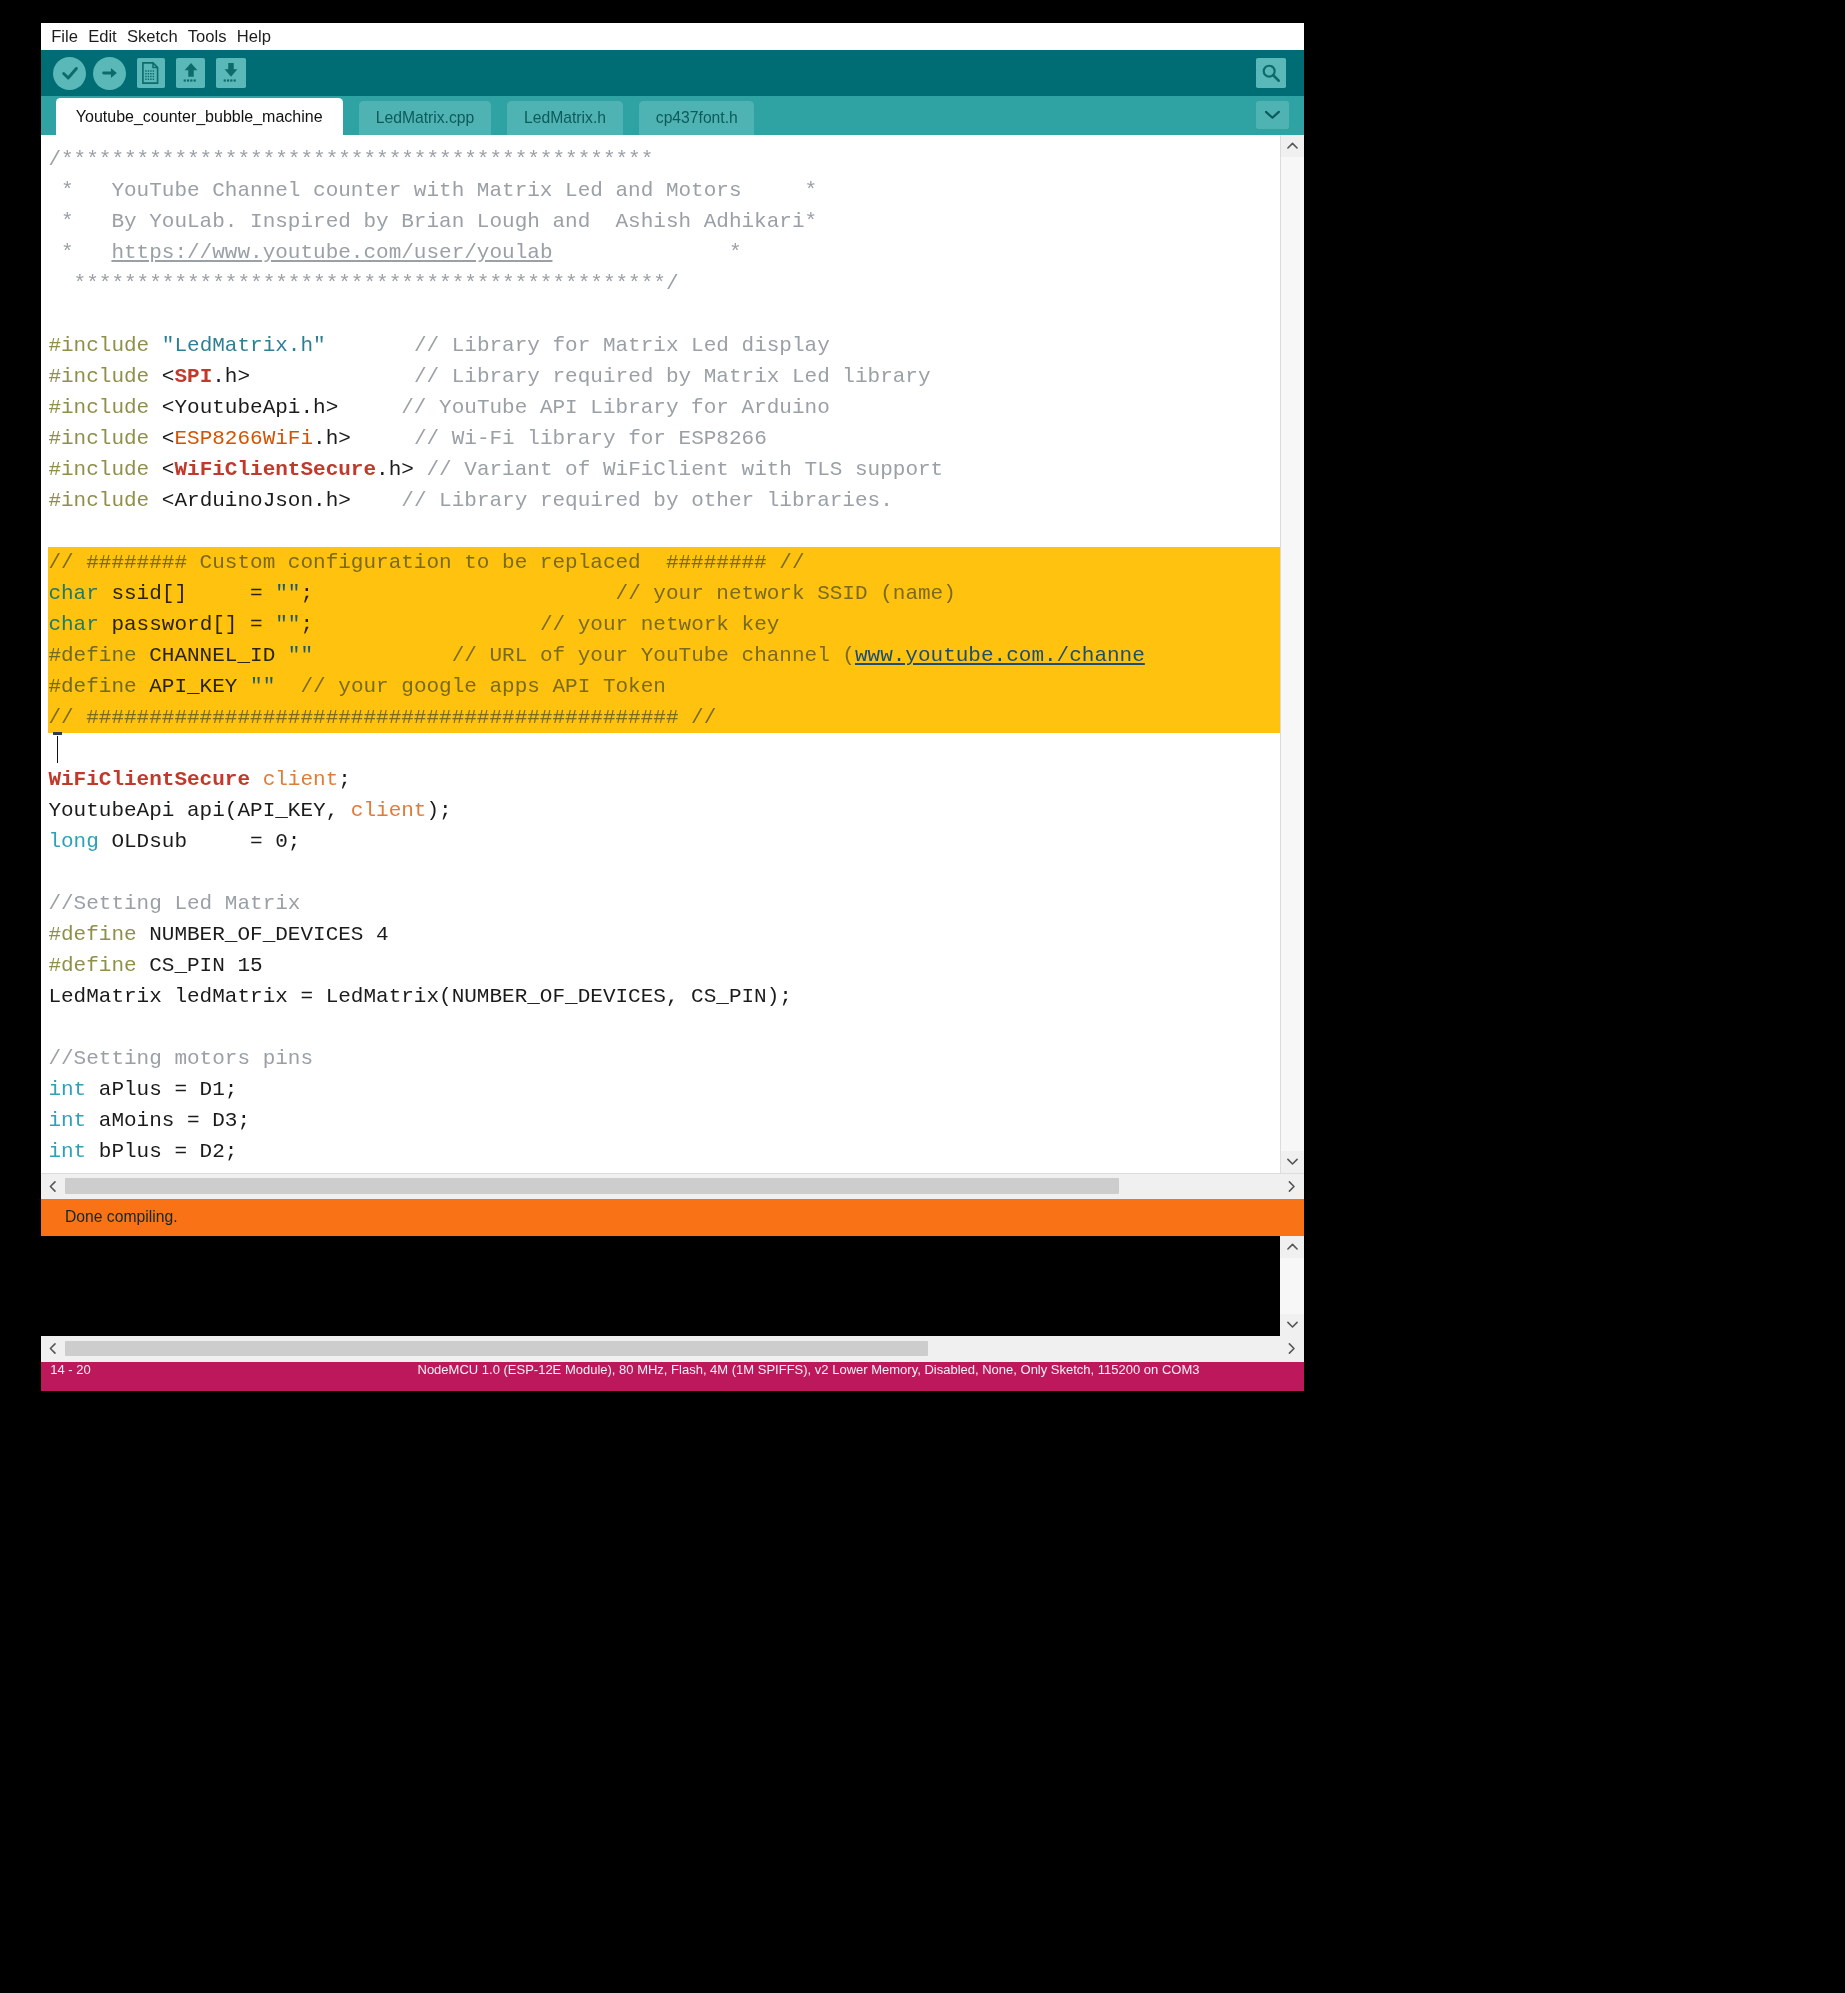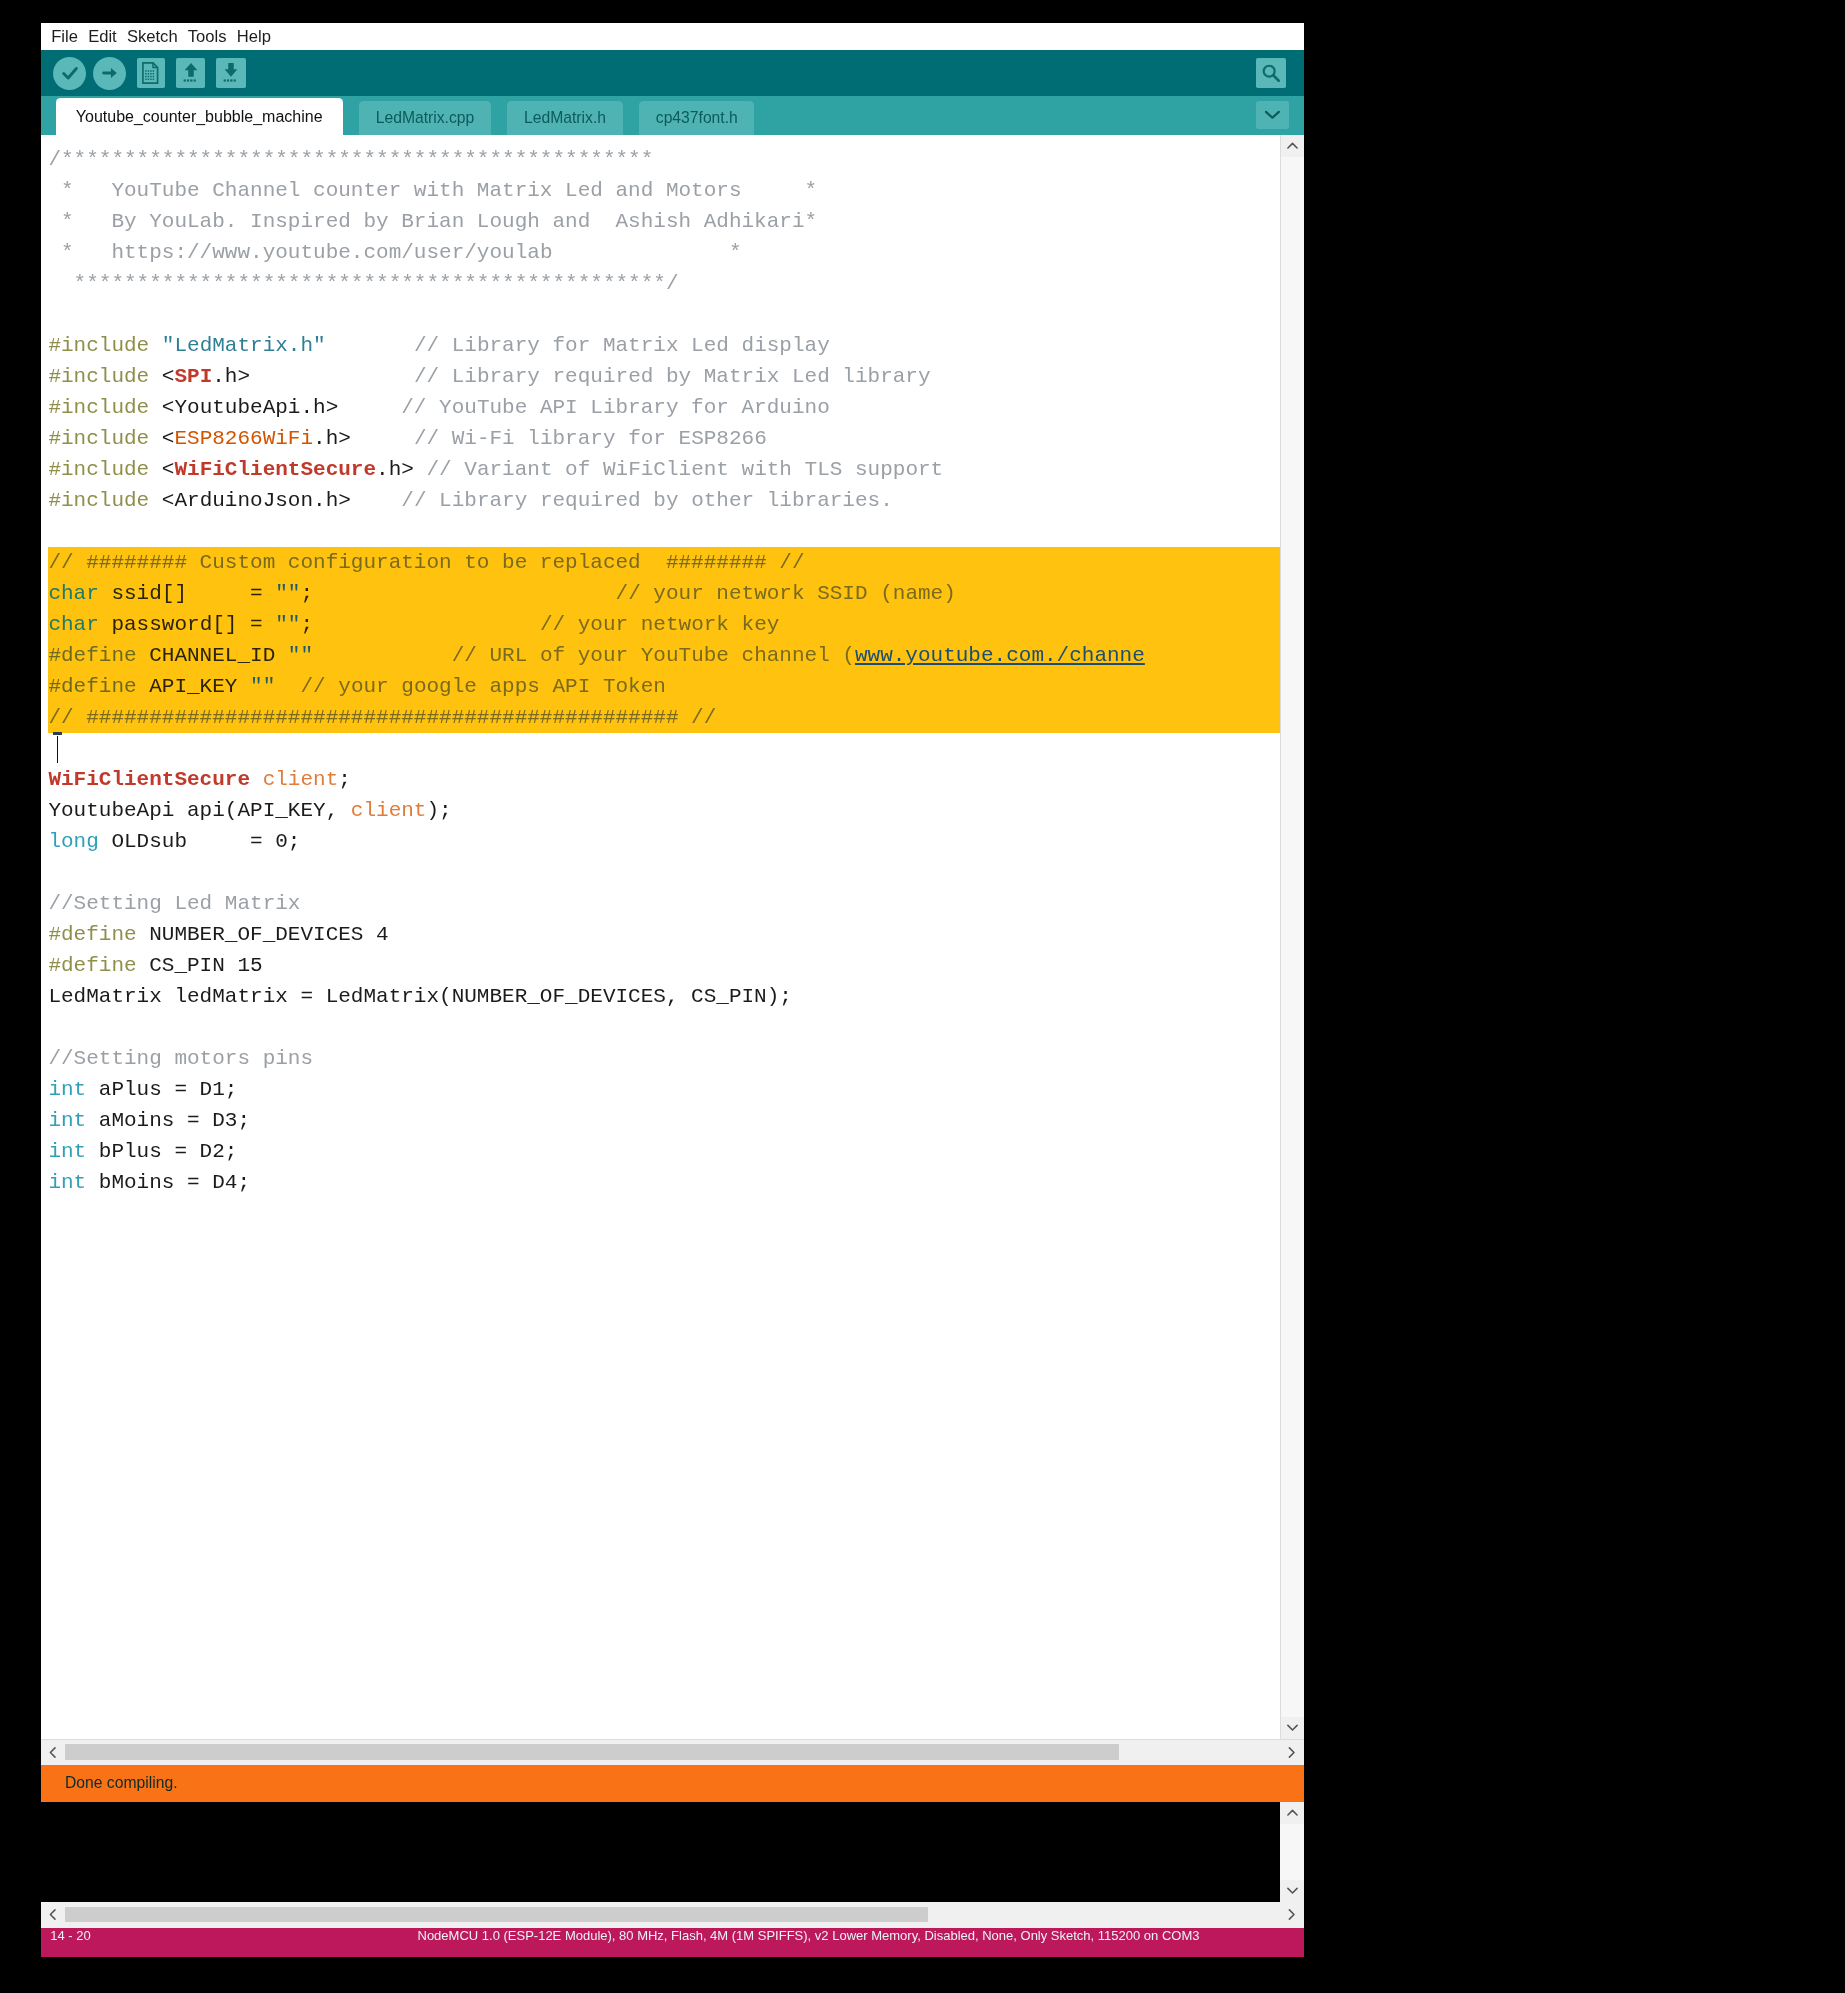--- a/index.html
+++ b/index.html
@@ -7,21 +7,21 @@
     margin: 0; padding: 0;
     width: 1846px; height: 1994px;
     background: #000000;
     font-family: "Liberation Sans", sans-serif;
     overflow: hidden;
   }
 
   #app {
     position: absolute;
     left: 41px; top: 23px;
-    width: 1263px; height: 1934px;
+    width: 1263px; height: 1368px;
     background: #ffffff;
     display: flex;
     flex-direction: column;
     overflow: hidden;
   }
 
   
   .menubar {
     height: 27px;
     background: #ffffff;
@@ -145,21 +145,21 @@
   
   .t-cmt   { color: #9aa0a6; }
   .t-pre   { color: #8f8f4a; }
   .t-str   { color: #2f7f94; }
   .t-kw    { color: #2fa0b8; }
   .t-kw2   { color: #3aa8a8; }
   .t-lib   { color: #d35400; }
   .t-libb  { color: #c0392b; font-weight: bold; }
   .t-obj   { color: #e07b39; }
   .t-txt   { color: #1b1b1b; }
-  .t-link  { color: #9aa0a6; }
+  .t-link  { color: #9aa0a6; text-decoration: underline; }
   .t-linkb { color: #1b4f72; text-decoration: underline; }
 
   .hl { background: #ffc20e; }
   .hl .t-cmt { color: #7a6a1e; }
   .hl .t-txt { color: #2a2308; }
   .hl .t-pre { color: #6d6a22; }
   .hl .t-kw2 { color: #1e7a6a; }
   .hl .t-str { color: #1d5c6e; }
 
   .caret {

